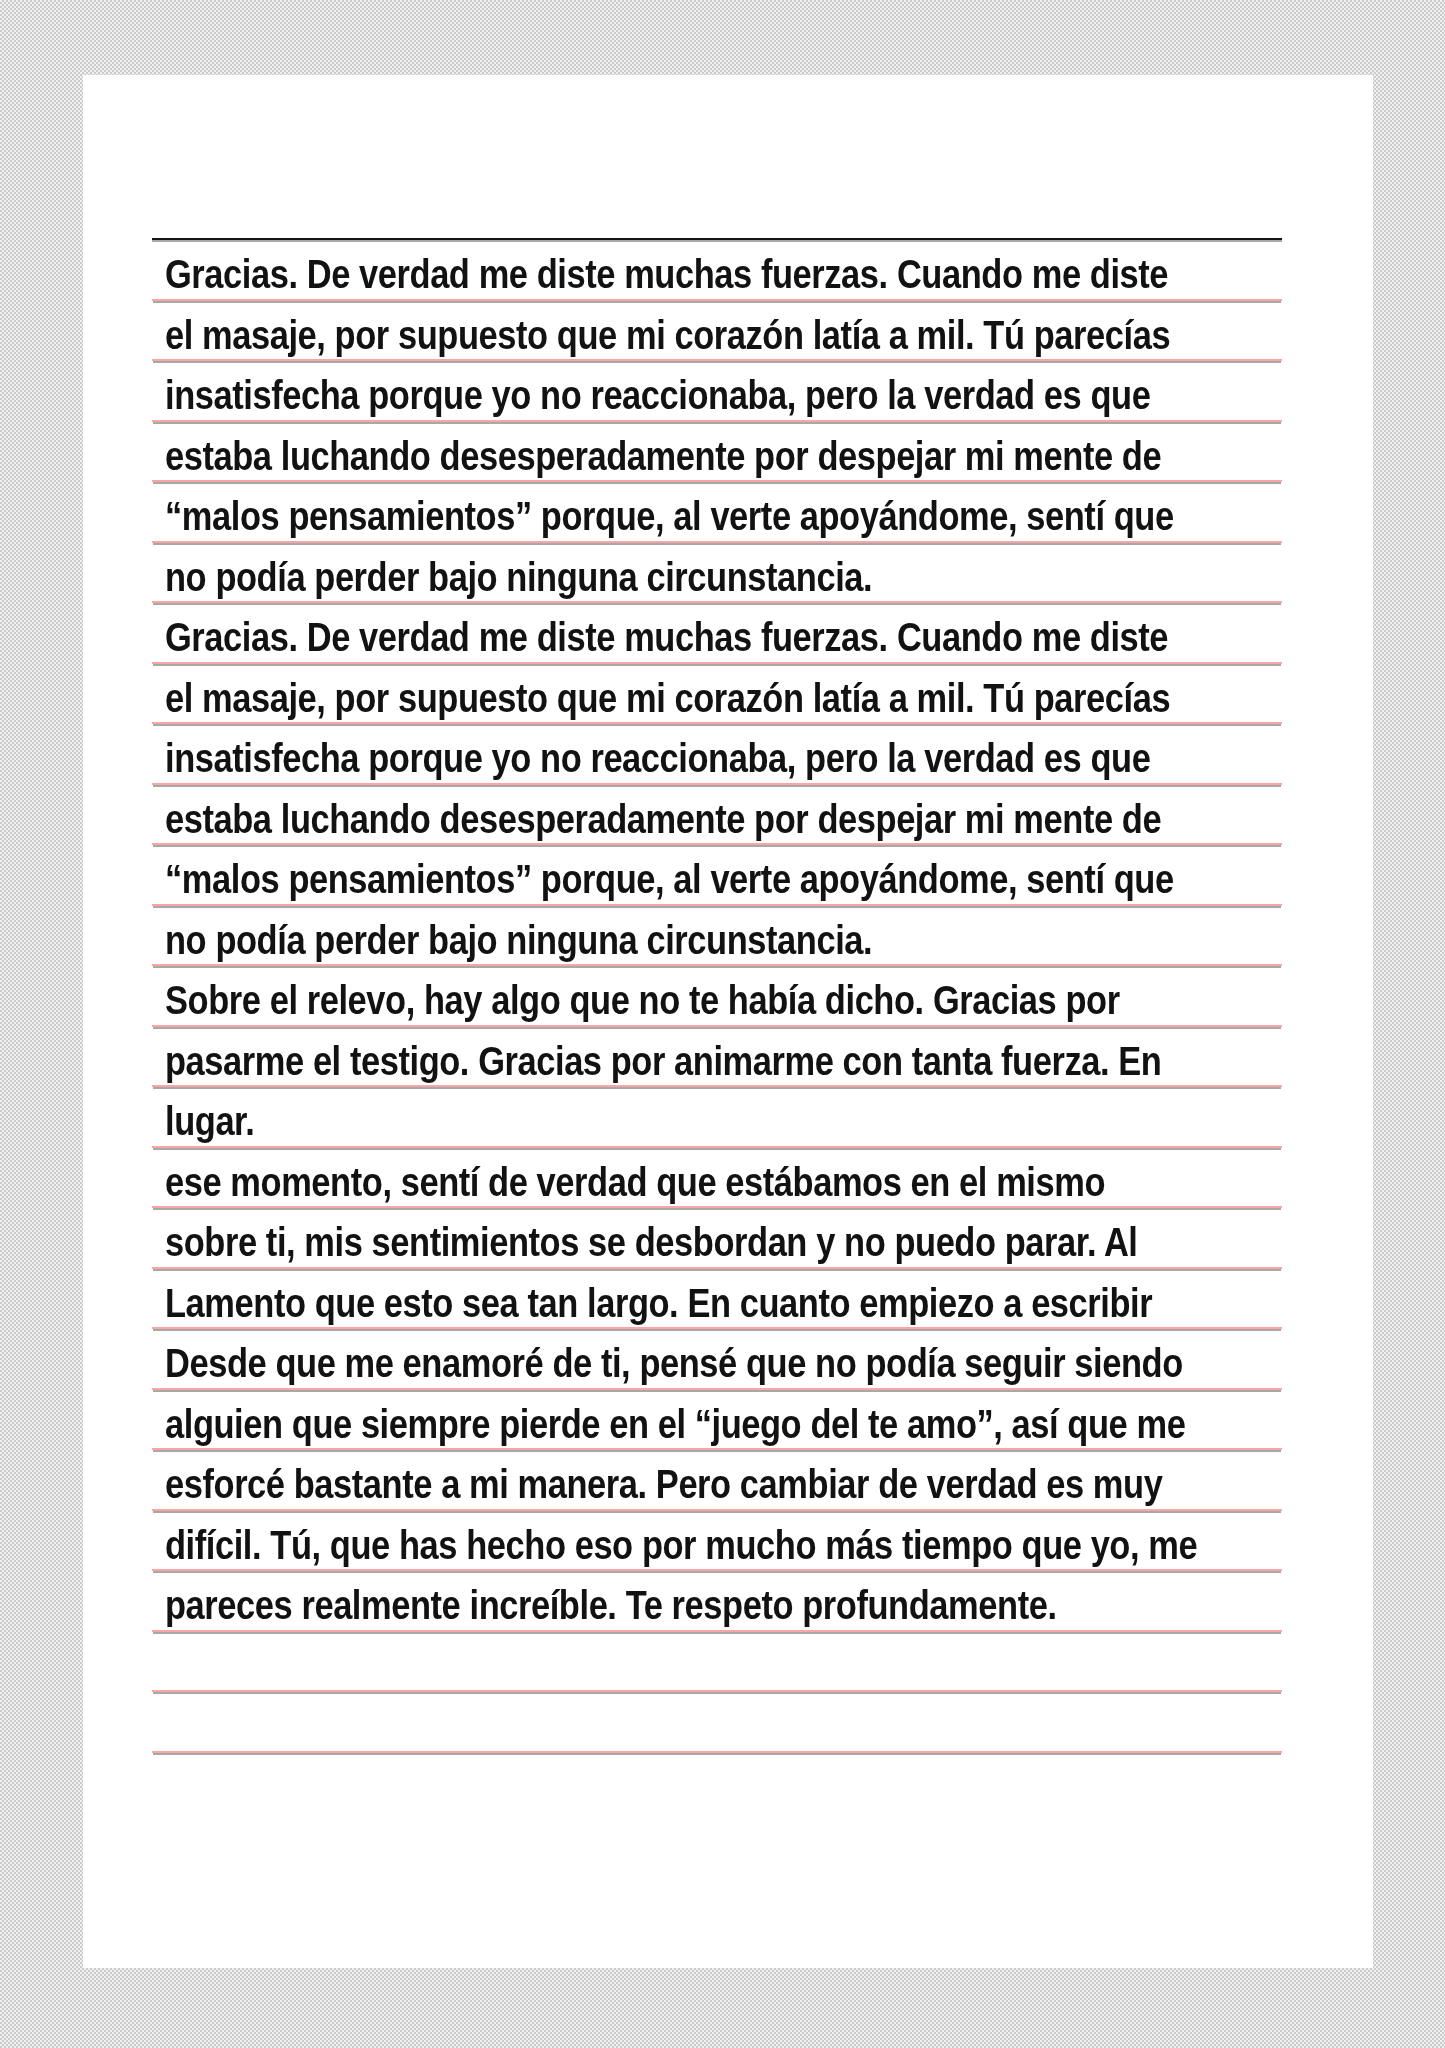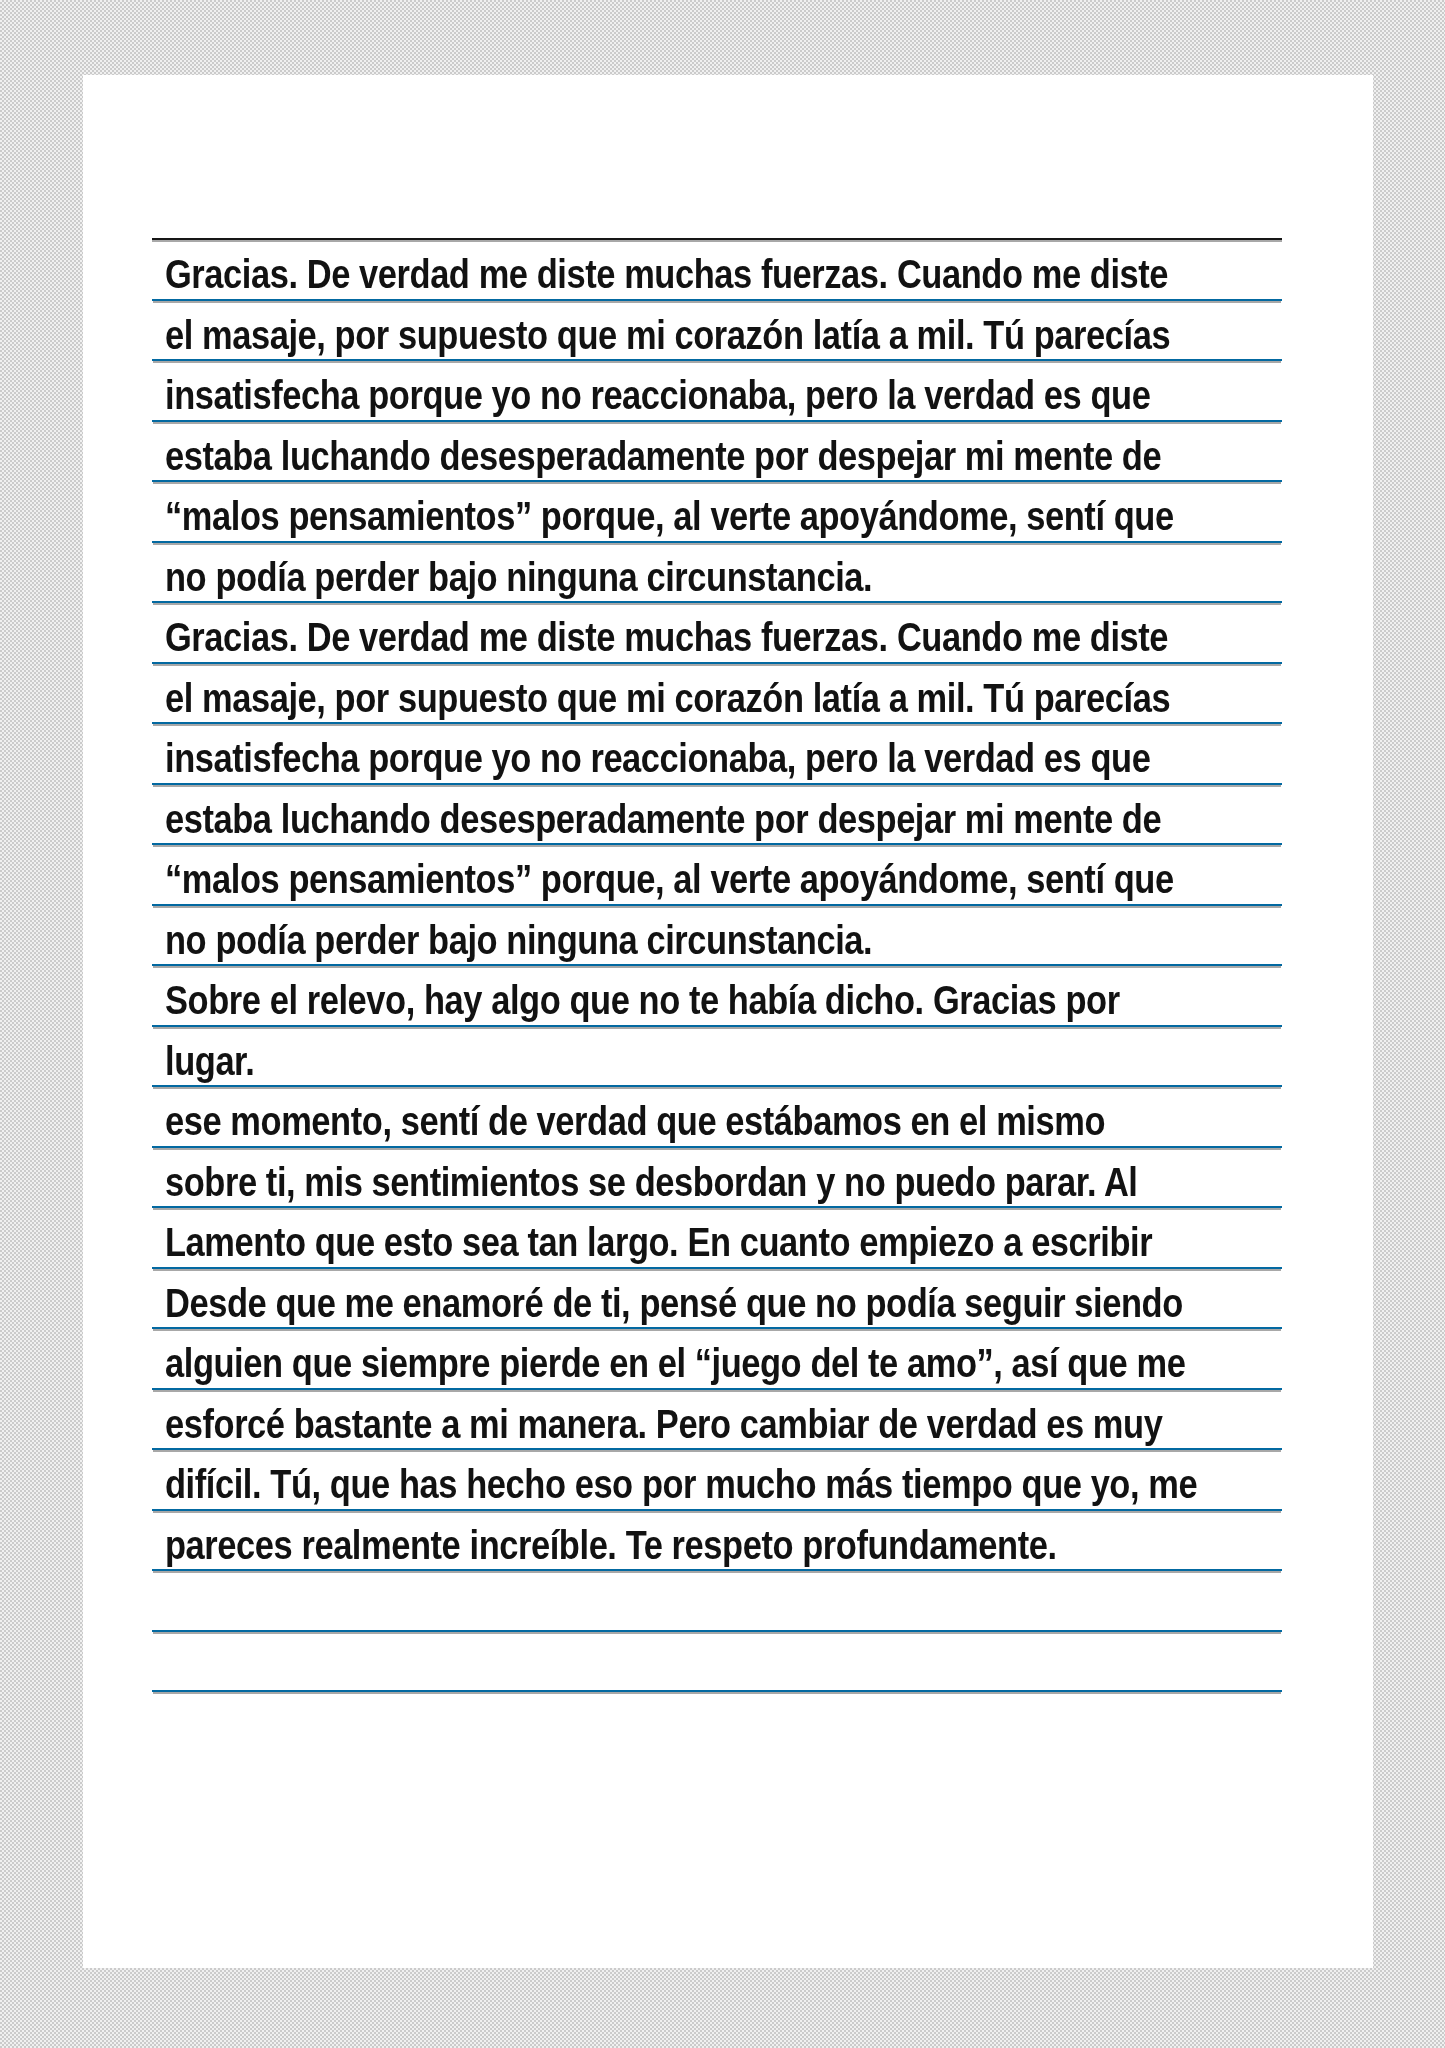--- a/index.html
+++ b/index.html
@@ -29,21 +29,21 @@
     position: absolute;
     left: 69px;
     top: 163px;
     width: 1130px;
     border-top: 2px solid #161616;
     box-shadow: inset 0 3px 0 -1px #a8a8a8; 
   }
   .row {
     box-sizing: border-box;
     height: 60.5px;
-    border-bottom: 2px solid #0369a1;
+    border-bottom: 2px solid #fca5a5;
     box-shadow: 0 3px 0 -1px #a8a8a8; 
     padding-left: 13px;
     overflow: visible;
   }
   .row-text {
     font-family: "Liberation Sans", "DejaVu Sans", sans-serif;
     font-weight: 700;
     font-size: 41px;
     line-height: 58.5px;
     letter-spacing: -0.5px;
@@ -92,20 +92,23 @@
       <div class="row">
           <div class="row-text">“malos pensamientos” porque, al verte apoyándome, sentí que</div>
         </div>
       <div class="row">
           <div class="row-text">no podía perder bajo ninguna circunstancia.</div>
         </div>
       <div class="row">
           <div class="row-text">Sobre el relevo, hay algo que no te había dicho. Gracias por</div>
         </div>
       <div class="row">
+          <div class="row-text">pasarme el testigo. Gracias por animarme con tanta fuerza. En</div>
+        </div>
+      <div class="row">
           <div class="row-text">lugar.</div>
         </div>
       <div class="row">
           <div class="row-text">ese momento, sentí de verdad que estábamos en el mismo</div>
         </div>
       <div class="row">
           <div class="row-text">sobre ti, mis sentimientos se desbordan y no puedo parar. Al</div>
         </div>
       <div class="row">
           <div class="row-text">Lamento que esto sea tan largo. En cuanto empiezo a escribir</div>

